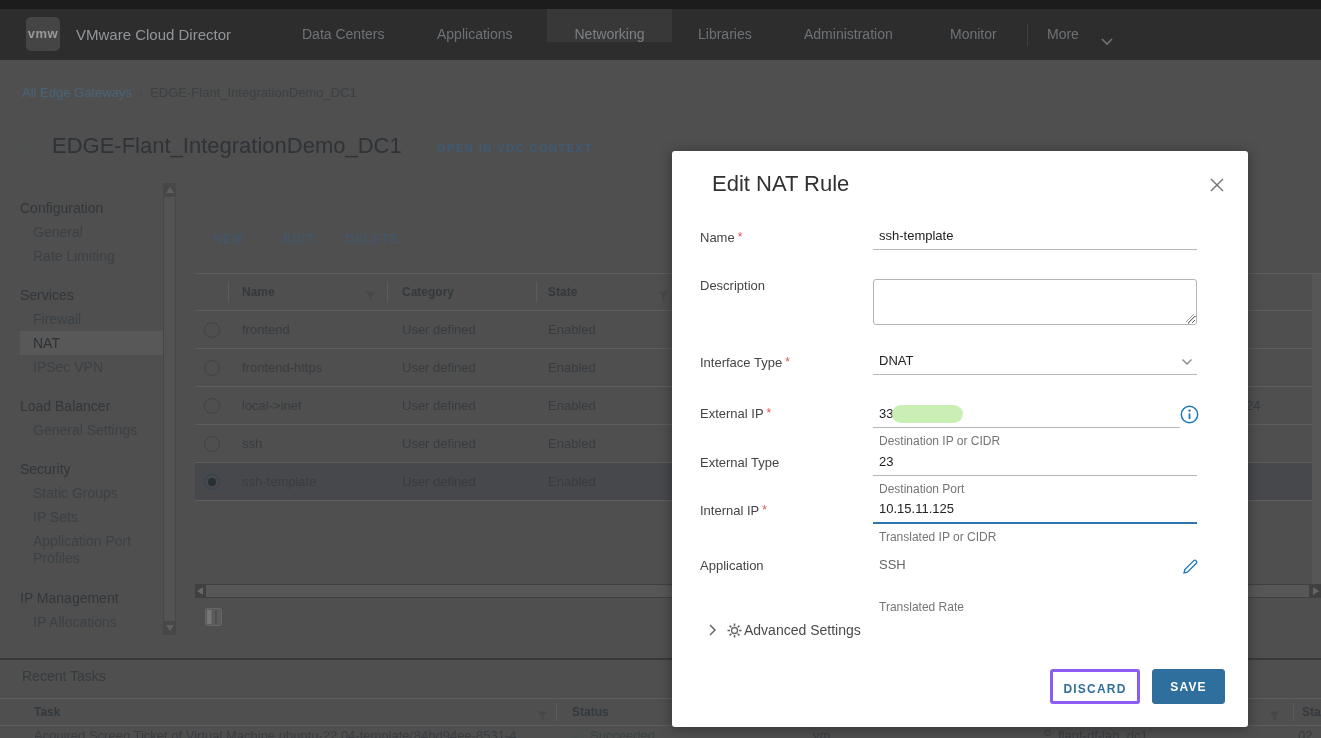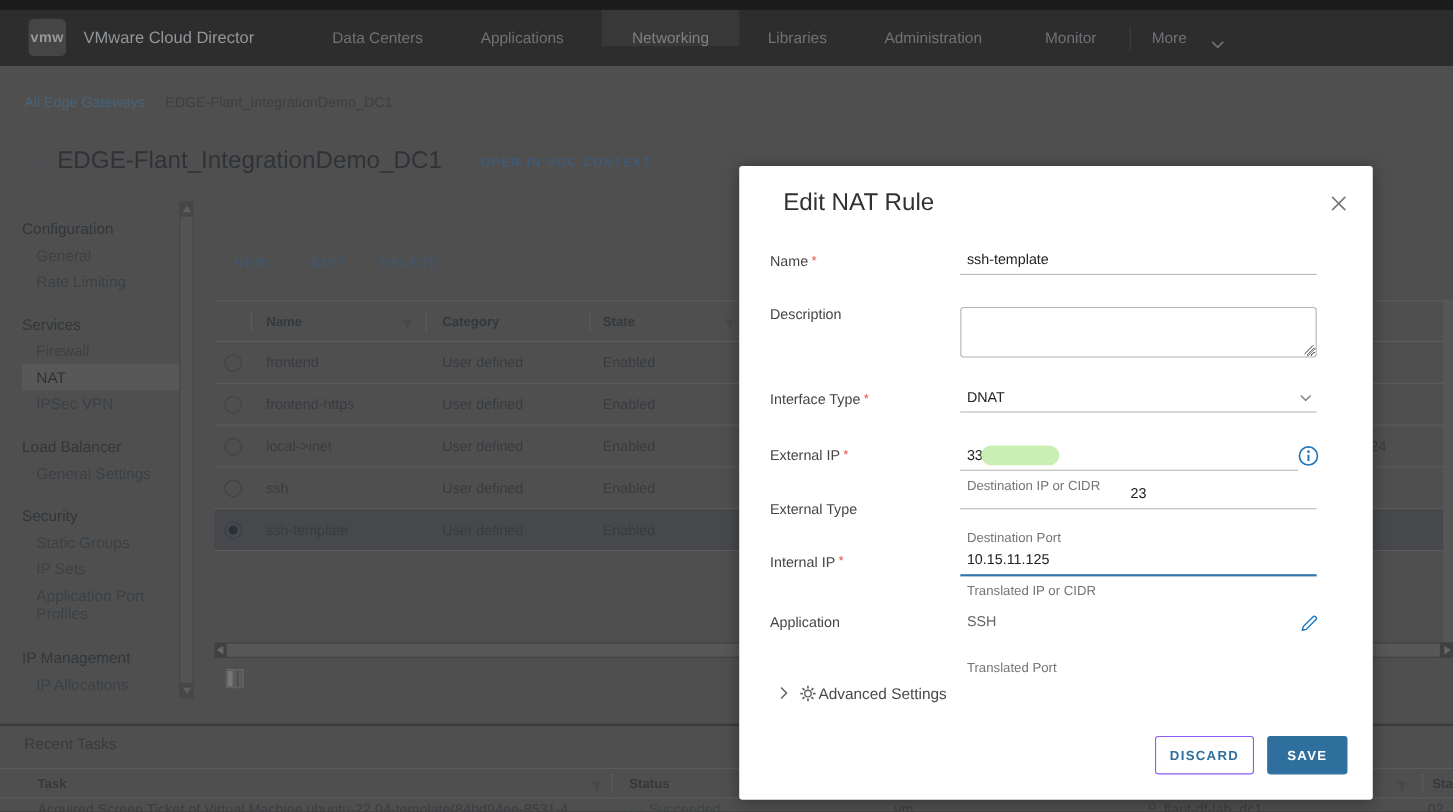--- a/index.html
+++ b/index.html
@@ -88,21 +88,21 @@
   .select-box svg{position:absolute;right:4px;top:6px;}
   .extip-box{position:absolute;left:201px;top:252px;width:307px;height:24px;border-bottom:1px solid #b8b8b8;cursor:text;}
   .extip-box .val{position:absolute;left:6px;top:3px;font-size:13px;color:#222;}
   .redact{position:absolute;left:19px;top:2px;width:71px;height:18px;border-radius:9px;background:#c9efb5;}
   .app-val{position:absolute;left:207px;top:406px;font-size:13px;color:#666;}
   .icon-btn{cursor:pointer;}
   .adv-row{position:absolute;left:36px;top:468px;height:22px;display:flex;align-items:center;cursor:pointer;}
   .adv-label{font-size:14px;color:#4a4a4a;margin-left:2px;}
   .btn{position:absolute;top:518px;height:35px;border-radius:3px;font-family:"Liberation Sans",sans-serif;
     font-size:12px;font-weight:600;letter-spacing:1.2px;text-align:center;line-height:35px;cursor:pointer;box-sizing:border-box;}
-  .btn-outline{left:378px;width:90px;background:#fff;border:1px solid #8b5cf6;color:#2f6f9e;}
+  .btn-outline{left:378px;width:90px;background:#fff;border:3px solid #8b5cf6;color:#2f6f9e;}
   .btn-solid{left:480px;width:73px;background:#2f6f9e;border:1px solid #2f6f9e;color:#fff;}
 </style>
 </head>
 <body>
 
 <div class="screen">
 
   <header class="nav">
     <div class="nav-strip"></div>
     <div class="logo">vmw</div>
@@ -308,35 +308,35 @@
     <span class="abs icon-btn" style="left:508px;top:254px">
       <svg width="19" height="19" viewBox="0 0 19 19">
           <circle cx="9.5" cy="9.5" r="8.2" fill="none" stroke="#1d77bd" stroke-width="1.5"></circle>
           <circle cx="9.5" cy="5.6" r="1.2" fill="#1d77bd"></circle>
           <line x1="9.5" y1="8.4" x2="9.5" y2="14" stroke="#1d77bd" stroke-width="1.8"></line>
         </svg>
     </span>
     <div class="f-helper" style="left:207px;top:283px">Destination IP or CIDR</div>
 
     <div class="f-label" style="top:304px">External Type</div>
-    <input class="u-input" style="top: 289px; text-align: center;" value="23">
+    <input class="u-input" style="top: 302px;" value="23">
     <div class="f-helper" style="left:207px;top:331px">Destination Port</div>
 
     <div class="f-label" style="top:352px"><span>Internal IP</span><span class="req">*</span></div>
     <input class="u-input focused" style="top: 349px;" value="10.15.11.125">
     <div class="f-helper" style="left:207px;top:379px">Translated IP or CIDR</div>
 
     <div class="f-label" style="top:407px">Application</div>
     <div class="app-val">SSH</div>
     <span class="abs icon-btn" style="left:510px;top:407px">
       <svg width="17" height="17" viewBox="0 0 17 17">
           <path d="M2,15 L2.8,11.6 L11.8,2.6 a1.4,1.4 0 0 1 2,0 l0.6,0.6 a1.4,1.4 0 0 1 0,2 L5.4,14.2 Z" fill="none" stroke="#1d77bd" stroke-width="1.3"></path>
         </svg>
     </span>
-    <div class="f-helper" style="left:207px;top:449px">Translated Port</div>
+    <div class="f-helper" style="left:207px;top:449px">Translated Rate</div>
 
     <div class="adv-row">
       <svg width="9" height="14" viewBox="0 0 9 14">
           <polyline points="2,2 7,7 2,12" fill="none" stroke="#6a6a6a" stroke-width="1.5"></polyline>
         </svg>
       <span style="width:10px"></span>
       <svg width="15" height="15" viewBox="0 0 15 15">
           <circle cx="7.5" cy="7.5" r="3" fill="none" stroke="#666" stroke-width="1.3"></circle>
           <g stroke="#666" stroke-width="1.6">
             <line x1="7.5" y1="0.5" x2="7.5" y2="3"></line>

